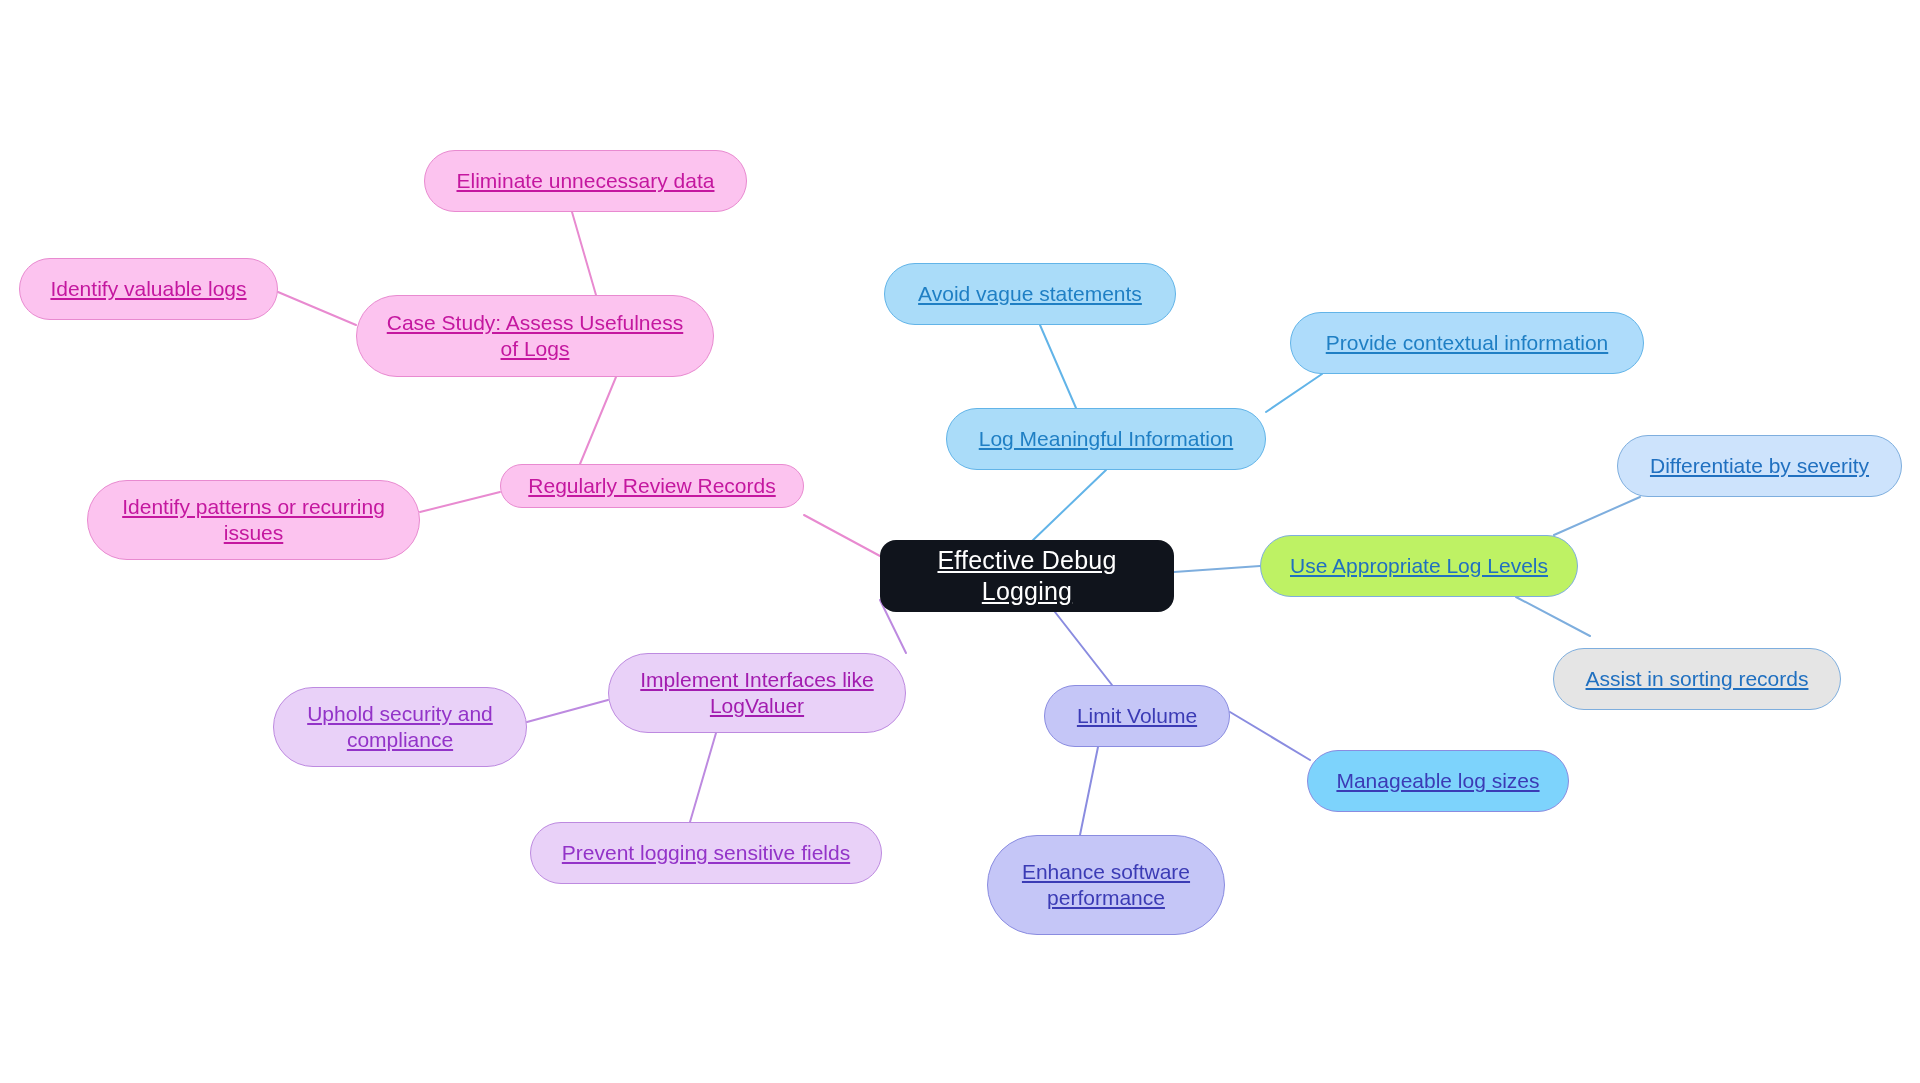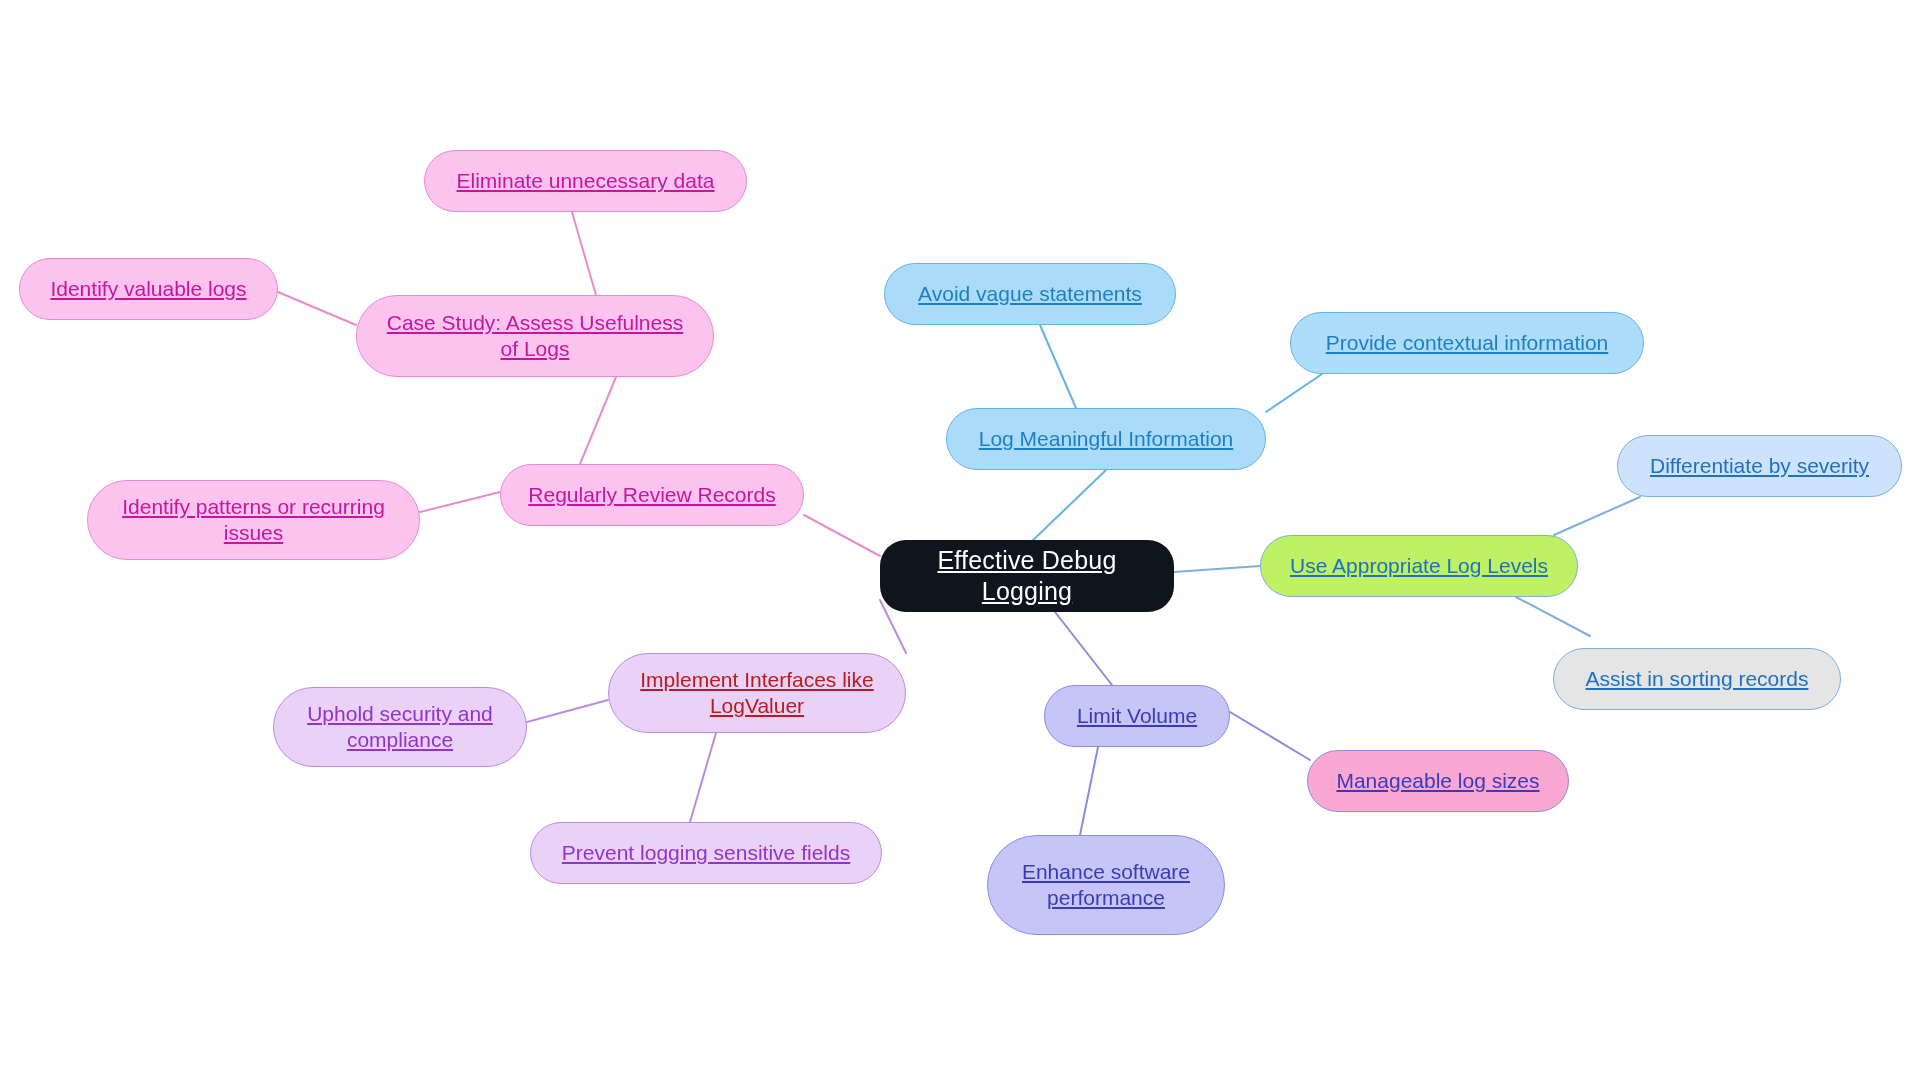--- a/index.html
+++ b/index.html
@@ -32,21 +32,21 @@
     text-align: center;
     border-radius: 999px;
     border-style: solid;
     border-width: 1.5px;
     line-height: 1.25;
     white-space: pre-line;
     padding: 6px 14px;
     text-decoration: underline;
   }
   .node.root {
-    border-radius: 26px;
+    border-radius: 16px;
     border-width: 0;
     font-size: 25px;
     letter-spacing: 0.2px;
   }
   .n-label {
     display: block;
     white-space: pre-line;
   }
 </style>
 </head>
@@ -74,29 +74,29 @@
     </svg>
   <div id="nodes">
       <div class="node root" style="left: 880px; top: 540px; width: 294px; height: 72px; background: rgb(16, 20, 28); border-color: rgb(16, 20, 28); color: rgb(255, 255, 255); font-size: 25px;"><span class="n-label">Effective Debug Logging</span></div>
       <div class="node" style="left: 946px; top: 408px; width: 320px; height: 62px; background: rgb(170, 220, 249); border-color: rgb(98, 180, 232); color: rgb(31, 127, 196); font-size: 21px;"><span class="n-label">Log Meaningful Information</span></div>
       <div class="node" style="left: 884px; top: 263px; width: 292px; height: 62px; background: rgb(170, 220, 249); border-color: rgb(98, 180, 232); color: rgb(31, 127, 196); font-size: 21px;"><span class="n-label">Avoid vague statements</span></div>
       <div class="node" style="left: 1290px; top: 312px; width: 354px; height: 62px; background: rgb(174, 220, 251); border-color: rgb(98, 180, 232); color: rgb(31, 127, 196); font-size: 21px;"><span class="n-label">Provide contextual information</span></div>
       <div class="node" style="left: 1260px; top: 535px; width: 318px; height: 62px; background: #bef264; border-color: rgb(126, 174, 222); color: rgb(32, 112, 192); font-size: 21px;"><span class="n-label">Use Appropriate Log Levels</span></div>
       <div class="node" style="left: 1617px; top: 435px; width: 285px; height: 62px; background: rgb(205, 227, 252); border-color: rgb(126, 174, 222); color: rgb(32, 112, 192); font-size: 21px;"><span class="n-label">Differentiate by severity</span></div>
       <div class="node" style="left: 1553px; top: 636px; width: 288px; height: 62px; background: #e5e5e5; border-color: rgb(126, 174, 222); color: rgb(32, 112, 192); font-size: 21px; margin-top: 12px;"><span class="n-label">Assist in sorting records</span></div>
       <div class="node" style="left: 1044px; top: 685px; width: 186px; height: 62px; background: rgb(197, 198, 247); border-color: rgb(138, 140, 224); color: rgb(59, 59, 181); font-size: 21px;"><span class="n-label">Limit Volume</span></div>
-      <div class="node" style="left: 1307px; top: 750px; width: 262px; height: 62px; background: #f9a8d4; border-color: rgb(138, 140, 224); color: rgb(59, 59, 181); font-size: 21px;"><span class="n-label">Manageable log sizes</span></div>
+      <div class="node" style="left: 1307px; top: 750px; width: 262px; height: 62px; background: #7dd3fc; border-color: rgb(138, 140, 224); color: rgb(59, 59, 181); font-size: 21px;"><span class="n-label">Manageable log sizes</span></div>
       <div class="node" style="left: 987px; top: 835px; width: 238px; height: 100px; background: rgb(197, 198, 247); border-color: rgb(138, 140, 224); color: rgb(59, 59, 181); font-size: 21px;"><span class="n-label">Enhance software
 performance</span></div>
-      <div class="node" style="left: 608px; top: 653px; width: 298px; height: 80px; background: rgb(233, 209, 248); border-color: rgb(189, 138, 224); color: #b91c1c; font-size: 21px; justify-content: center;"><span class="n-label">Implement Interfaces like
+      <div class="node" style="left: 608px; top: 653px; width: 298px; height: 80px; background: rgb(233, 209, 248); border-color: rgb(189, 138, 224); color: #a21caf; font-size: 21px; justify-content: center;"><span class="n-label">Implement Interfaces like
 LogValuer</span></div>
       <div class="node" style="left: 273px; top: 687px; width: 254px; height: 80px; background: rgb(233, 209, 248); border-color: rgb(189, 138, 224); color: rgb(147, 51, 200); font-size: 21px;"><span class="n-label">Uphold security and
 compliance</span></div>
       <div class="node" style="left: 530px; top: 822px; width: 352px; height: 62px; background: rgb(233, 209, 248); border-color: rgb(189, 138, 224); color: rgb(147, 51, 200); font-size: 21px;"><span class="n-label">Prevent logging sensitive fields</span></div>
-      <div class="node" style="left: 500px; top: 464px; width: 304px; height: 62px; background: rgb(252, 195, 239); border-color: rgb(232, 138, 208); color: rgb(196, 23, 159); font-size: 21px;"><span class="n-label">Regularly Review Records</span></div>
+      <div class="node" style="left: 500px; top: 464px; width: 304px; height: 44px; background: rgb(252, 195, 239); border-color: rgb(232, 138, 208); color: rgb(196, 23, 159); font-size: 21px;"><span class="n-label">Regularly Review Records</span></div>
       <div class="node" style="left: 87px; top: 480px; width: 333px; height: 80px; background: rgb(252, 195, 239); border-color: rgb(232, 138, 208); color: rgb(196, 23, 159); font-size: 21px;"><span class="n-label">Identify patterns or recurring
 issues</span></div>
       <div class="node" style="left: 356px; top: 295px; width: 358px; height: 82px; background: rgb(252, 195, 239); border-color: rgb(232, 138, 208); color: rgb(196, 23, 159); font-size: 21px;"><span class="n-label">Case Study: Assess Usefulness
 of Logs</span></div>
       <div class="node" style="left: 424px; top: 150px; width: 323px; height: 62px; background: rgb(252, 195, 239); border-color: rgb(232, 138, 208); color: rgb(196, 23, 159); font-size: 21px;"><span class="n-label">Eliminate unnecessary data</span></div>
       <div class="node" style="left: 19px; top: 258px; width: 259px; height: 62px; background: rgb(252, 195, 239); border-color: rgb(232, 138, 208); color: rgb(196, 23, 159); font-size: 21px;"><span class="n-label">Identify valuable logs</span></div>
     </div>
 </div>
 
 </body></html>

